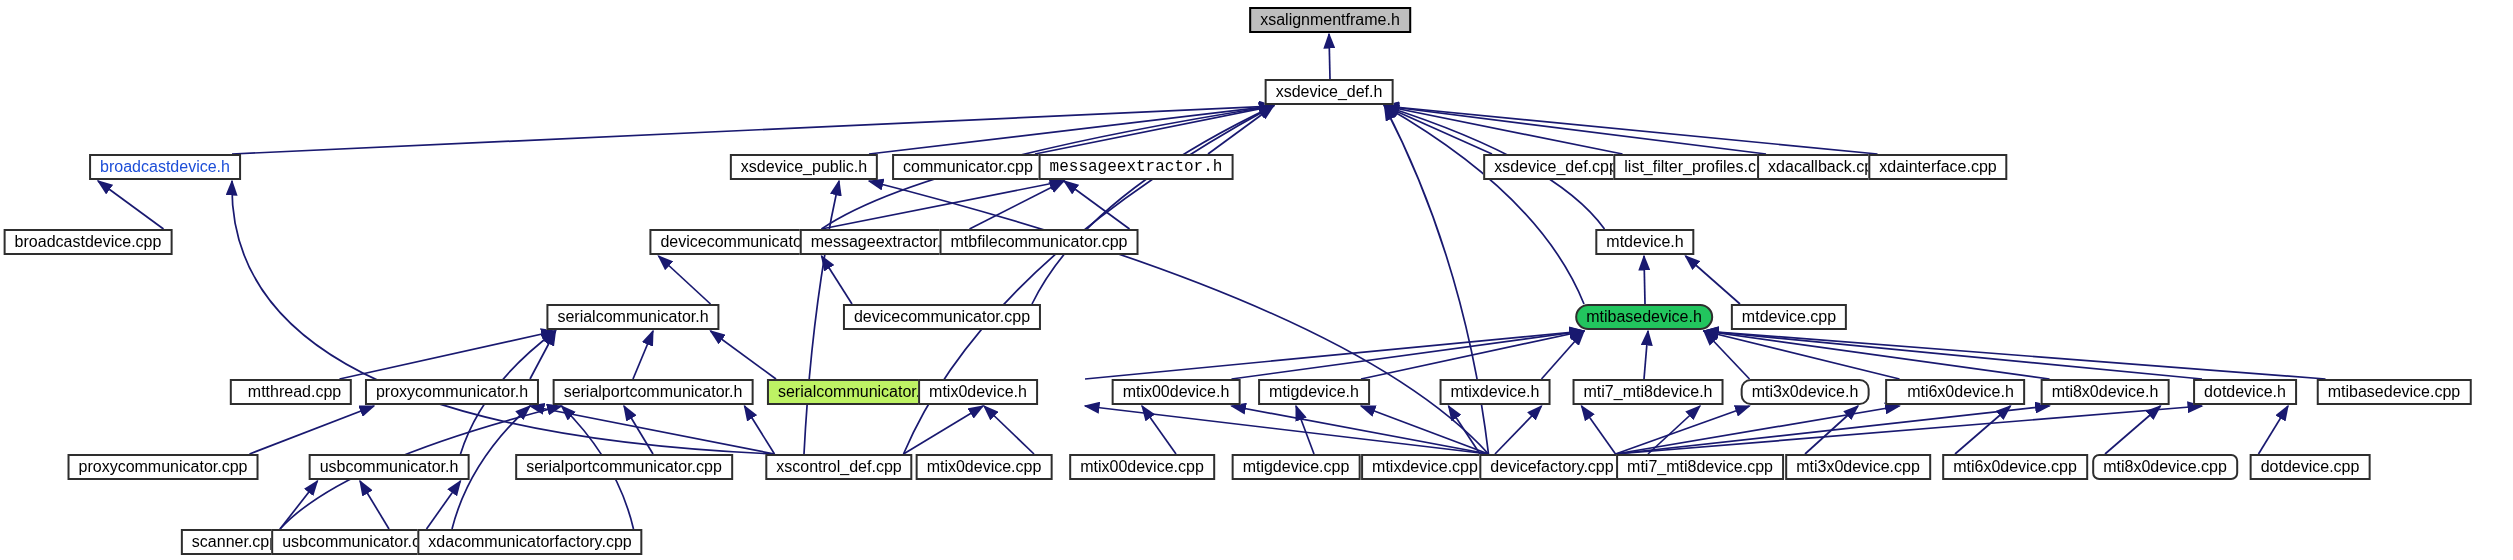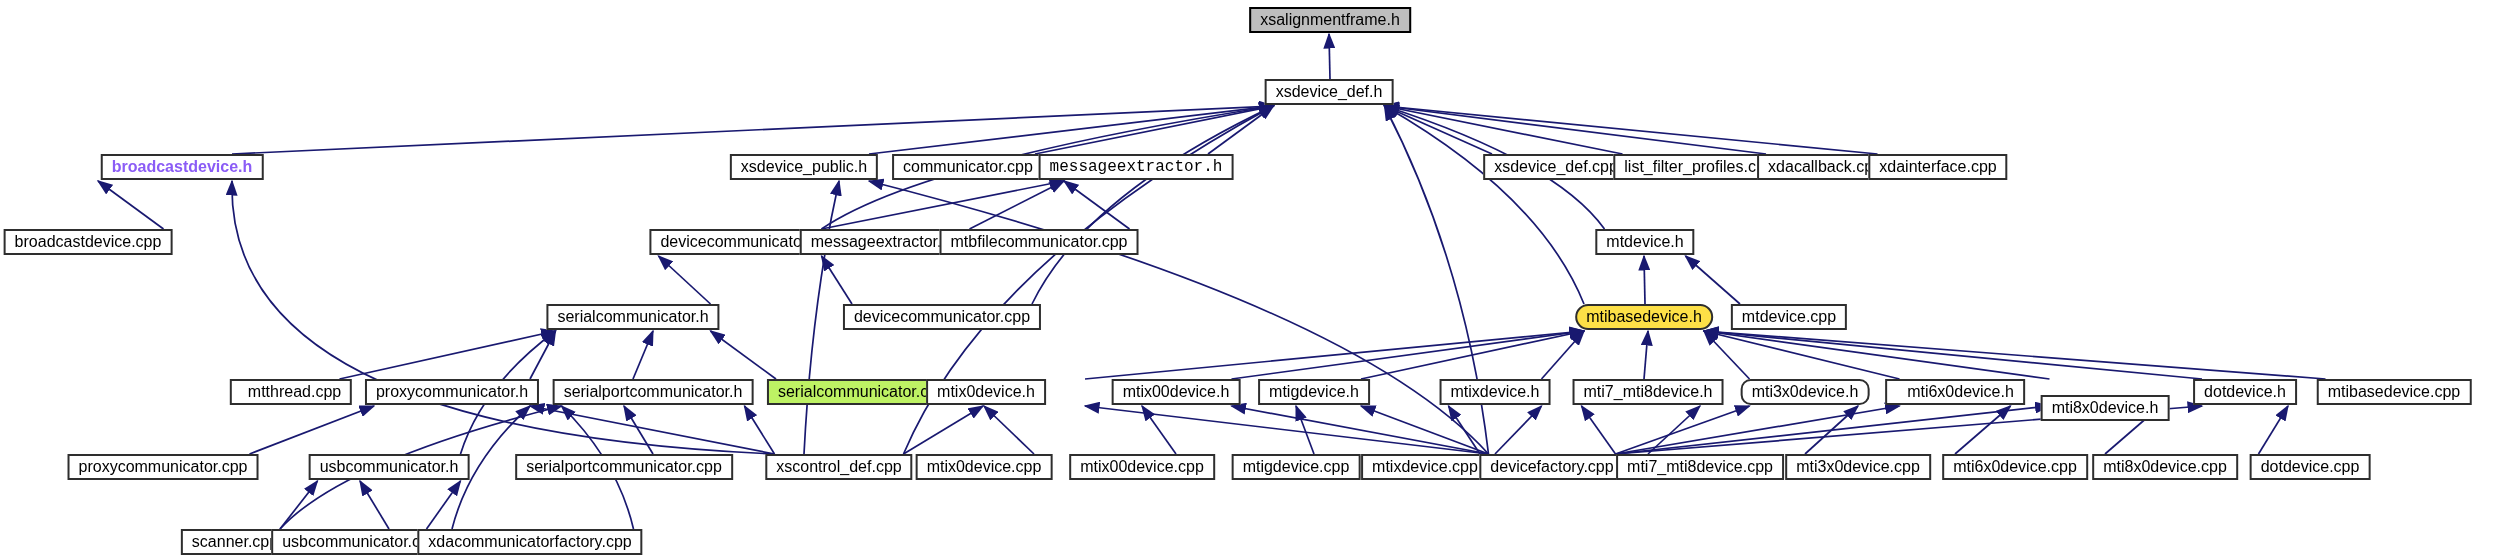--- a/index.html
+++ b/index.html
@@ -91,62 +91,62 @@
         <path d="M2258.5,454 L2288,406" fill="none" stroke="#191970" stroke-width="1.7" marker-end="url(#arrow)"></path>
         <path d="M1615.5,454 L2202,406" fill="none" stroke="#191970" stroke-width="1.7" marker-end="url(#arrow)"></path>
         <path d="M280,529 L317.5,481" fill="none" stroke="#191970" stroke-width="1.7" marker-end="url(#arrow)"></path>
         <path d="M389,529 L360,481" fill="none" stroke="#191970" stroke-width="1.7" marker-end="url(#arrow)"></path>
         <path d="M426.5,529 L460.5,481" fill="none" stroke="#191970" stroke-width="1.7" marker-end="url(#arrow)"></path>
       </g>
   </svg>
   <div id="node-layer">
       <div class="node highlight" style="left: 1330px; top: 7px; background: rgb(190, 190, 190); border-color: rgb(0, 0, 0); color: rgb(0, 0, 0);">xsalignmentframe.h</div>
       <div class="node" style="left: 1329px; top: 79px; background: rgb(255, 255, 255); border-color: rgb(46, 46, 46); color: rgb(0, 0, 0);">xsdevice_def.h</div>
-      <div class="node" style="left: 182px; top: 154px; background: rgb(255, 255, 255); border-color: rgb(46, 46, 46); color: #8b5cf6; font-weight: bold;">broadcastdevice.h</div>
+      <div class="node" style="left: 165px; top: 154px; background: rgb(255, 255, 255); border-color: rgb(46, 46, 46); color: #1d4ed8;">broadcastdevice.h</div>
       <div class="node" style="left: 804px; top: 154px; background: rgb(255, 255, 255); border-color: rgb(46, 46, 46); color: rgb(0, 0, 0);">xsdevice_public.h</div>
       <div class="node" style="left: 968px; top: 154px; background: rgb(255, 255, 255); border-color: rgb(46, 46, 46); color: rgb(0, 0, 0);">communicator.cpp</div>
       <div class="node" style="left: 1136px; top: 154px; background: rgb(255, 255, 255); border-color: rgb(46, 46, 46); color: rgb(0, 0, 0); font-family: Liberation Mono, monospace;">messageextractor.h</div>
       <div class="node" style="left: 1556px; top: 154px; background: rgb(255, 255, 255); border-color: rgb(46, 46, 46); color: rgb(0, 0, 0);">xsdevice_def.cpp</div>
       <div class="node" style="left: 1699px; top: 154px; background: rgb(255, 255, 255); border-color: rgb(46, 46, 46); color: rgb(0, 0, 0);">list_filter_profiles.cpp</div>
       <div class="node" style="left: 1825px; top: 154px; background: rgb(255, 255, 255); border-color: rgb(46, 46, 46); color: rgb(0, 0, 0);">xdacallback.cpp</div>
       <div class="node" style="left: 1938px; top: 154px; background: rgb(255, 255, 255); border-color: rgb(46, 46, 46); color: rgb(0, 0, 0);">xdainterface.cpp</div>
       <div class="node" style="left: 88px; top: 229px; background: rgb(255, 255, 255); border-color: rgb(46, 46, 46); color: rgb(0, 0, 0);">broadcastdevice.cpp</div>
       <div class="node" style="left: 740px; top: 229px; background: rgb(255, 255, 255); border-color: rgb(46, 46, 46); color: rgb(0, 0, 0);">devicecommunicator.h</div>
       <div class="node" style="left: 889px; top: 229px; background: rgb(255, 255, 255); border-color: rgb(46, 46, 46); color: rgb(0, 0, 0);">messageextractor.cpp</div>
       <div class="node" style="left: 1039px; top: 229px; background: rgb(255, 255, 255); border-color: rgb(46, 46, 46); color: rgb(0, 0, 0);">mtbfilecommunicator.cpp</div>
       <div class="node" style="left: 1645px; top: 229px; background: rgb(255, 255, 255); border-color: rgb(46, 46, 46); color: rgb(0, 0, 0);">mtdevice.h</div>
       <div class="node" style="left: 633px; top: 304px; background: rgb(255, 255, 255); border-color: rgb(46, 46, 46); color: rgb(0, 0, 0);">serialcommunicator.h</div>
       <div class="node" style="left: 942px; top: 304px; background: rgb(255, 255, 255); border-color: rgb(46, 46, 46); color: rgb(0, 0, 0);">devicecommunicator.cpp</div>
-      <div class="node" style="left: 1644px; top: 304px; background: #fde047; border-color: rgb(46, 46, 46); color: rgb(0, 0, 0); border-radius: 13px;">mtibasedevice.h</div>
+      <div class="node" style="left: 1644px; top: 304px; background: #22c55e; border-color: rgb(46, 46, 46); color: rgb(0, 0, 0); border-radius: 13px;">mtibasedevice.h</div>
       <div class="node" style="left: 1789px; top: 304px; background: rgb(255, 255, 255); border-color: rgb(46, 46, 46); color: rgb(0, 0, 0);">mtdevice.cpp</div>
       <div class="node" style="left: 291px; top: 379px; background: rgb(255, 255, 255); border-color: rgb(46, 46, 46); color: rgb(0, 0, 0); padding-left: 16px;">mtthread.cpp</div>
       <div class="node" style="left: 452px; top: 379px; background: rgb(255, 255, 255); border-color: rgb(46, 46, 46); color: rgb(0, 0, 0);">proxycommunicator.h</div>
       <div class="node" style="left: 653px; top: 379px; background: rgb(255, 255, 255); border-color: rgb(46, 46, 46); color: rgb(0, 0, 0);">serialportcommunicator.h</div>
       <div class="node" style="left: 862px; top: 379px; background: #bef264; border-color: rgb(46, 46, 46); color: rgb(0, 0, 0);">serialcommunicator.cpp</div>
-      <div class="node" style="left: 978px; top: 379px; background: rgb(255, 255, 255); border-color: rgb(46, 46, 46); color: rgb(0, 0, 0); margin-left: 8px;">mtix0device.h</div>
+      <div class="node" style="left: 978px; top: 379px; background: rgb(255, 255, 255); border-color: rgb(46, 46, 46); color: rgb(0, 0, 0);">mtix0device.h</div>
       <div class="node" style="left: 1176px; top: 379px; background: rgb(255, 255, 255); border-color: rgb(46, 46, 46); color: rgb(0, 0, 0);">mtix00device.h</div>
       <div class="node" style="left: 1314px; top: 379px; background: rgb(255, 255, 255); border-color: rgb(46, 46, 46); color: rgb(0, 0, 0);">mtigdevice.h</div>
       <div class="node" style="left: 1495px; top: 379px; background: rgb(255, 255, 255); border-color: rgb(46, 46, 46); color: rgb(0, 0, 0);">mtixdevice.h</div>
       <div class="node" style="left: 1648px; top: 379px; background: rgb(255, 255, 255); border-color: rgb(46, 46, 46); color: rgb(0, 0, 0);">mti7_mti8device.h</div>
       <div class="node" style="left: 1805px; top: 379px; background: rgb(255, 255, 255); border-color: rgb(46, 46, 46); color: rgb(0, 0, 0); border-radius: 10px;">mti3x0device.h</div>
       <div class="node" style="left: 1955px; top: 379px; background: rgb(255, 255, 255); border-color: rgb(46, 46, 46); color: rgb(0, 0, 0); padding-left: 20px;">mti6x0device.h</div>
-      <div class="node" style="left: 2105px; top: 379px; background: rgb(255, 255, 255); border-color: rgb(46, 46, 46); color: rgb(0, 0, 0); margin-top: 16px;">mti8x0device.h</div>
+      <div class="node" style="left: 2105px; top: 379px; background: rgb(255, 255, 255); border-color: rgb(46, 46, 46); color: rgb(0, 0, 0);">mti8x0device.h</div>
       <div class="node" style="left: 2245px; top: 379px; background: rgb(255, 255, 255); border-color: rgb(46, 46, 46); color: rgb(0, 0, 0);">dotdevice.h</div>
       <div class="node" style="left: 2394px; top: 379px; background: rgb(255, 255, 255); border-color: rgb(46, 46, 46); color: rgb(0, 0, 0);">mtibasedevice.cpp</div>
       <div class="node" style="left: 163px; top: 454px; background: rgb(255, 255, 255); border-color: rgb(46, 46, 46); color: rgb(0, 0, 0);">proxycommunicator.cpp</div>
       <div class="node" style="left: 389px; top: 454px; background: rgb(255, 255, 255); border-color: rgb(46, 46, 46); color: rgb(0, 0, 0);">usbcommunicator.h</div>
       <div class="node" style="left: 624px; top: 454px; background: rgb(255, 255, 255); border-color: rgb(46, 46, 46); color: rgb(0, 0, 0);">serialportcommunicator.cpp</div>
       <div class="node" style="left: 839px; top: 454px; background: rgb(255, 255, 255); border-color: rgb(46, 46, 46); color: rgb(0, 0, 0);">xscontrol_def.cpp</div>
       <div class="node" style="left: 984px; top: 454px; background: rgb(255, 255, 255); border-color: rgb(46, 46, 46); color: rgb(0, 0, 0);">mtix0device.cpp</div>
       <div class="node" style="left: 1142px; top: 454px; background: rgb(255, 255, 255); border-color: rgb(46, 46, 46); color: rgb(0, 0, 0);">mtix00device.cpp</div>
       <div class="node" style="left: 1296px; top: 454px; background: rgb(255, 255, 255); border-color: rgb(46, 46, 46); color: rgb(0, 0, 0);">mtigdevice.cpp</div>
       <div class="node" style="left: 1425px; top: 454px; background: rgb(255, 255, 255); border-color: rgb(46, 46, 46); color: rgb(0, 0, 0);">mtixdevice.cpp</div>
       <div class="node" style="left: 1552px; top: 454px; background: rgb(255, 255, 255); border-color: rgb(46, 46, 46); color: rgb(0, 0, 0);">devicefactory.cpp</div>
       <div class="node" style="left: 1700px; top: 454px; background: rgb(255, 255, 255); border-color: rgb(46, 46, 46); color: rgb(0, 0, 0);">mti7_mti8device.cpp</div>
       <div class="node" style="left: 1858px; top: 454px; background: rgb(255, 255, 255); border-color: rgb(46, 46, 46); color: rgb(0, 0, 0);">mti3x0device.cpp</div>
       <div class="node" style="left: 2015px; top: 454px; background: rgb(255, 255, 255); border-color: rgb(46, 46, 46); color: rgb(0, 0, 0);">mti6x0device.cpp</div>
-      <div class="node" style="left: 2165px; top: 454px; background: rgb(255, 255, 255); border-color: rgb(46, 46, 46); color: rgb(0, 0, 0);">mti8x0device.cpp</div>
+      <div class="node" style="left: 2165px; top: 454px; background: rgb(255, 255, 255); border-color: rgb(46, 46, 46); color: rgb(0, 0, 0); border-radius: 7px;">mti8x0device.cpp</div>
       <div class="node" style="left: 2310px; top: 454px; background: rgb(255, 255, 255); border-color: rgb(46, 46, 46); color: rgb(0, 0, 0);">dotdevice.cpp</div>
       <div class="node" style="left: 235px; top: 529px; background: rgb(255, 255, 255); border-color: rgb(46, 46, 46); color: rgb(0, 0, 0);">scanner.cpp</div>
       <div class="node" style="left: 360px; top: 529px; background: rgb(255, 255, 255); border-color: rgb(46, 46, 46); color: rgb(0, 0, 0);">usbcommunicator.cpp</div>
       <div class="node" style="left: 530px; top: 529px; background: rgb(255, 255, 255); border-color: rgb(46, 46, 46); color: rgb(0, 0, 0);">xdacommunicatorfactory.cpp</div>
     </div>
 </div>
 
 </body></html>

